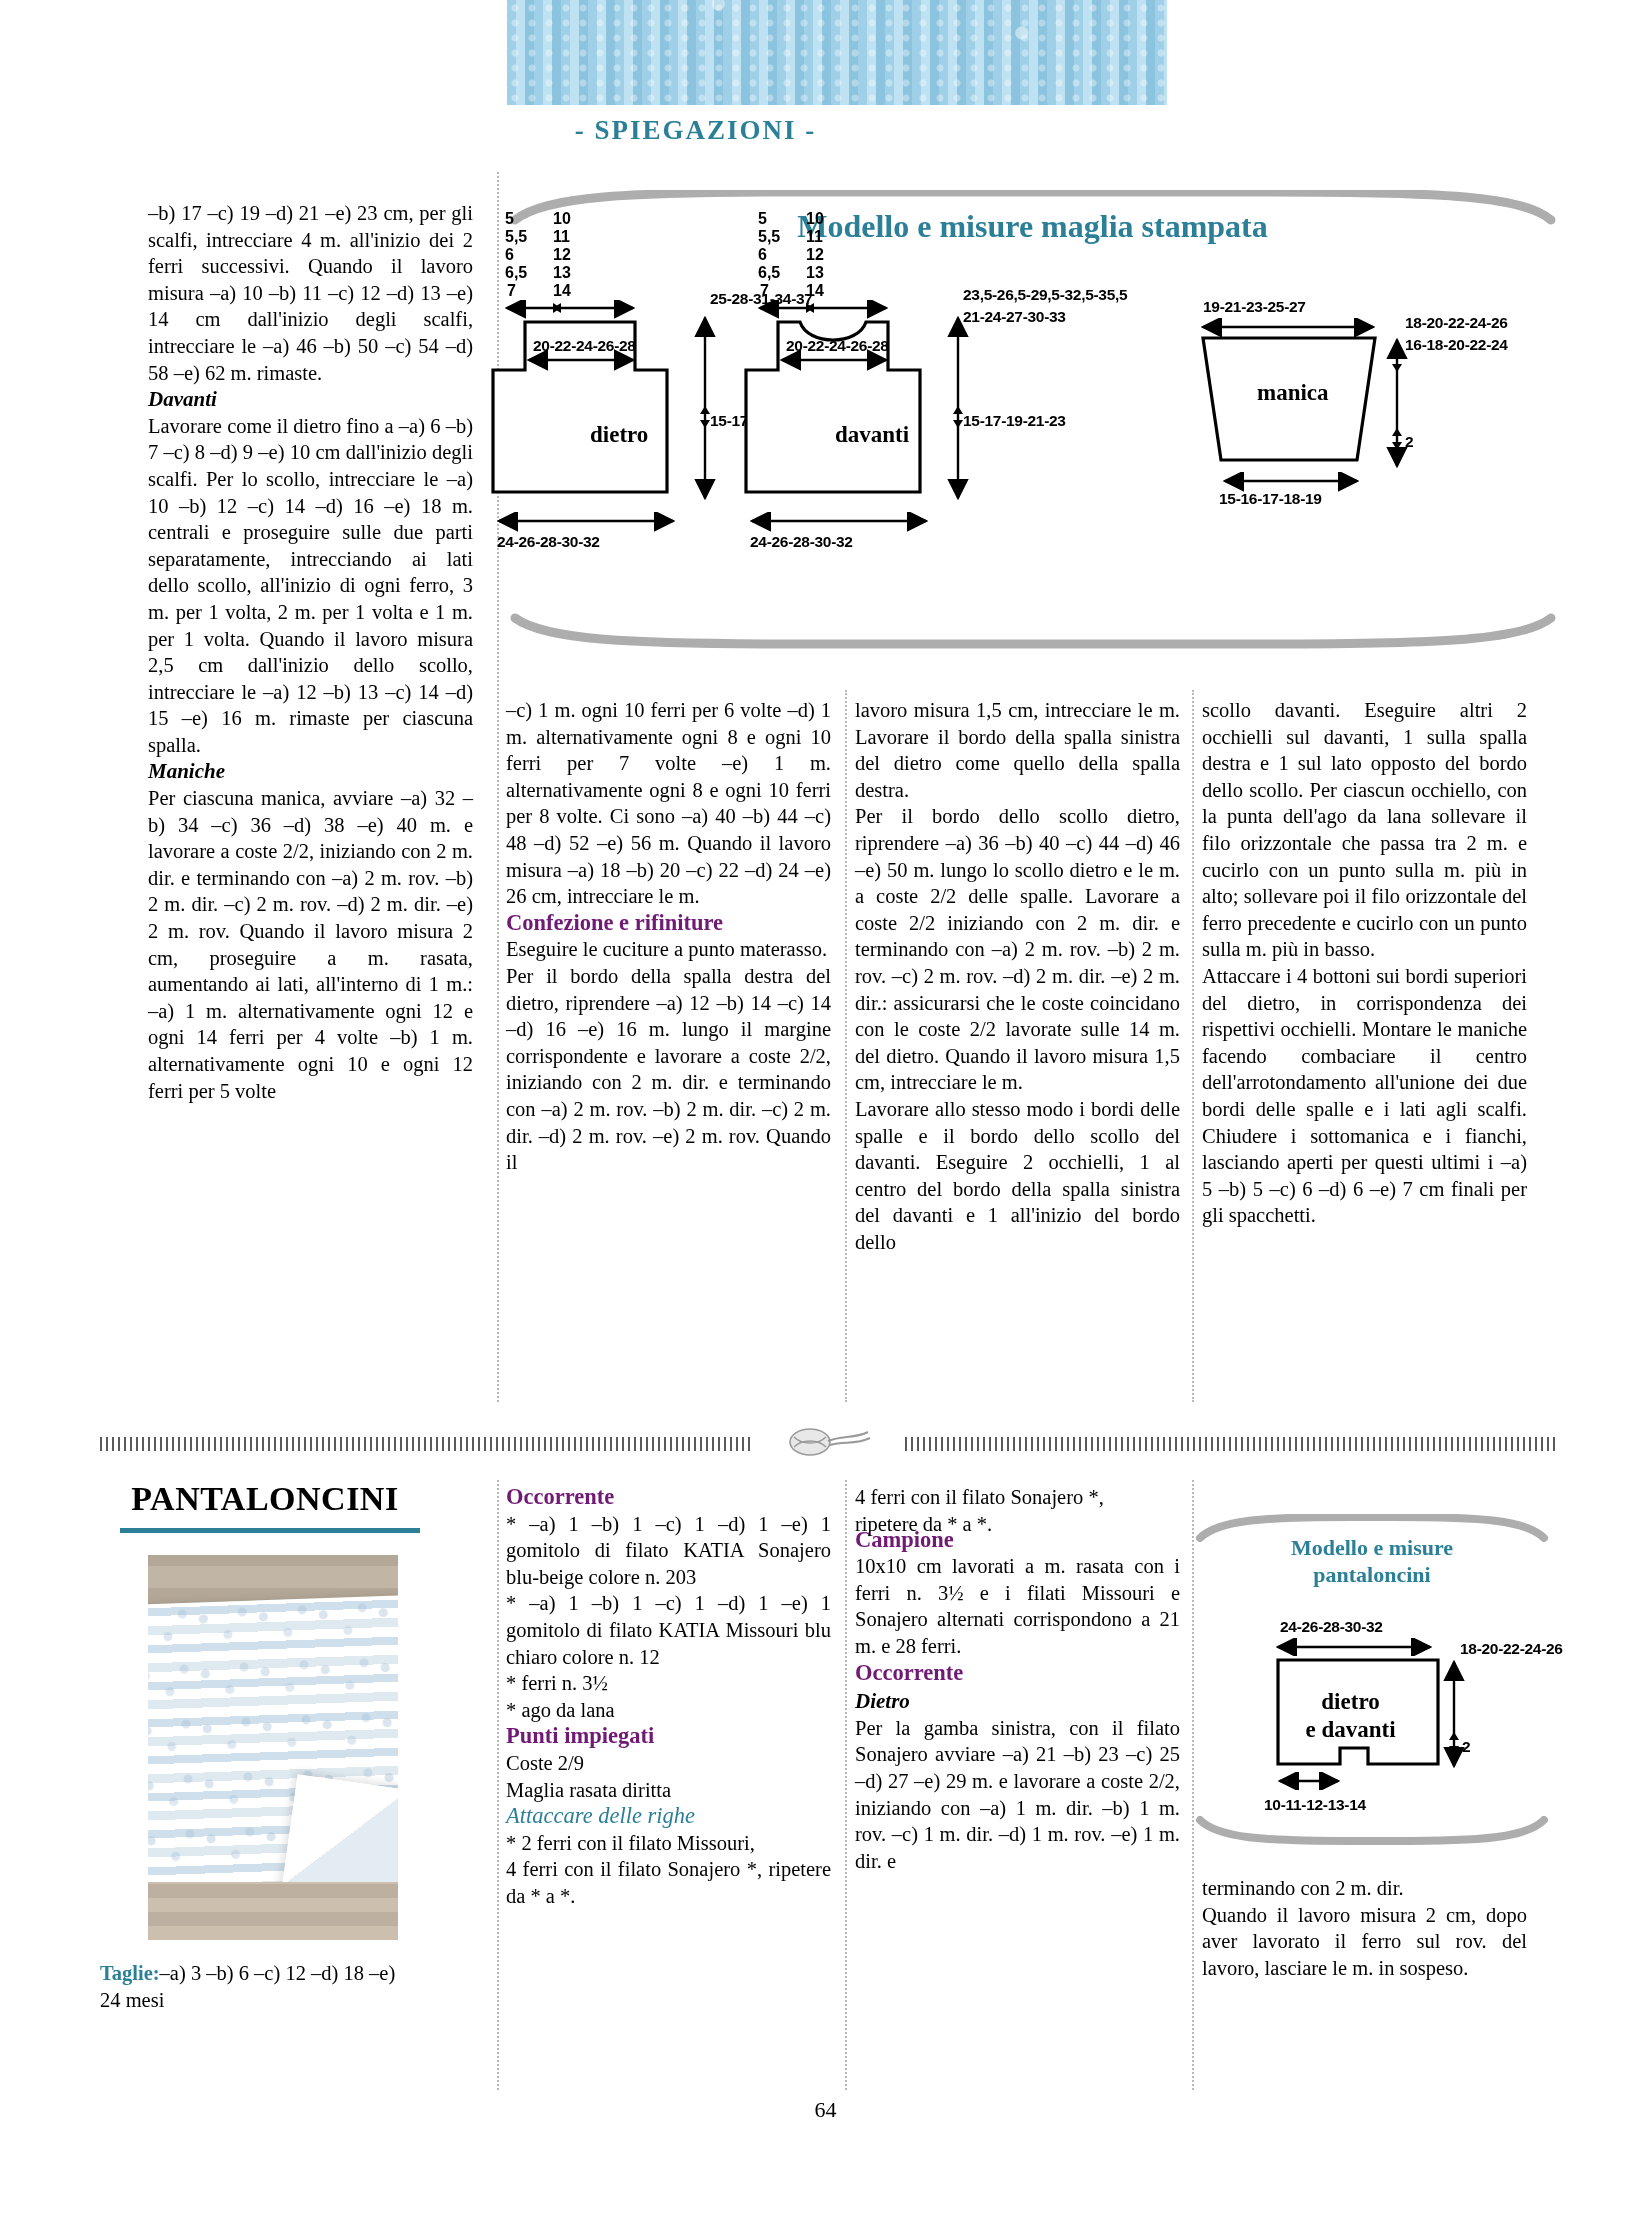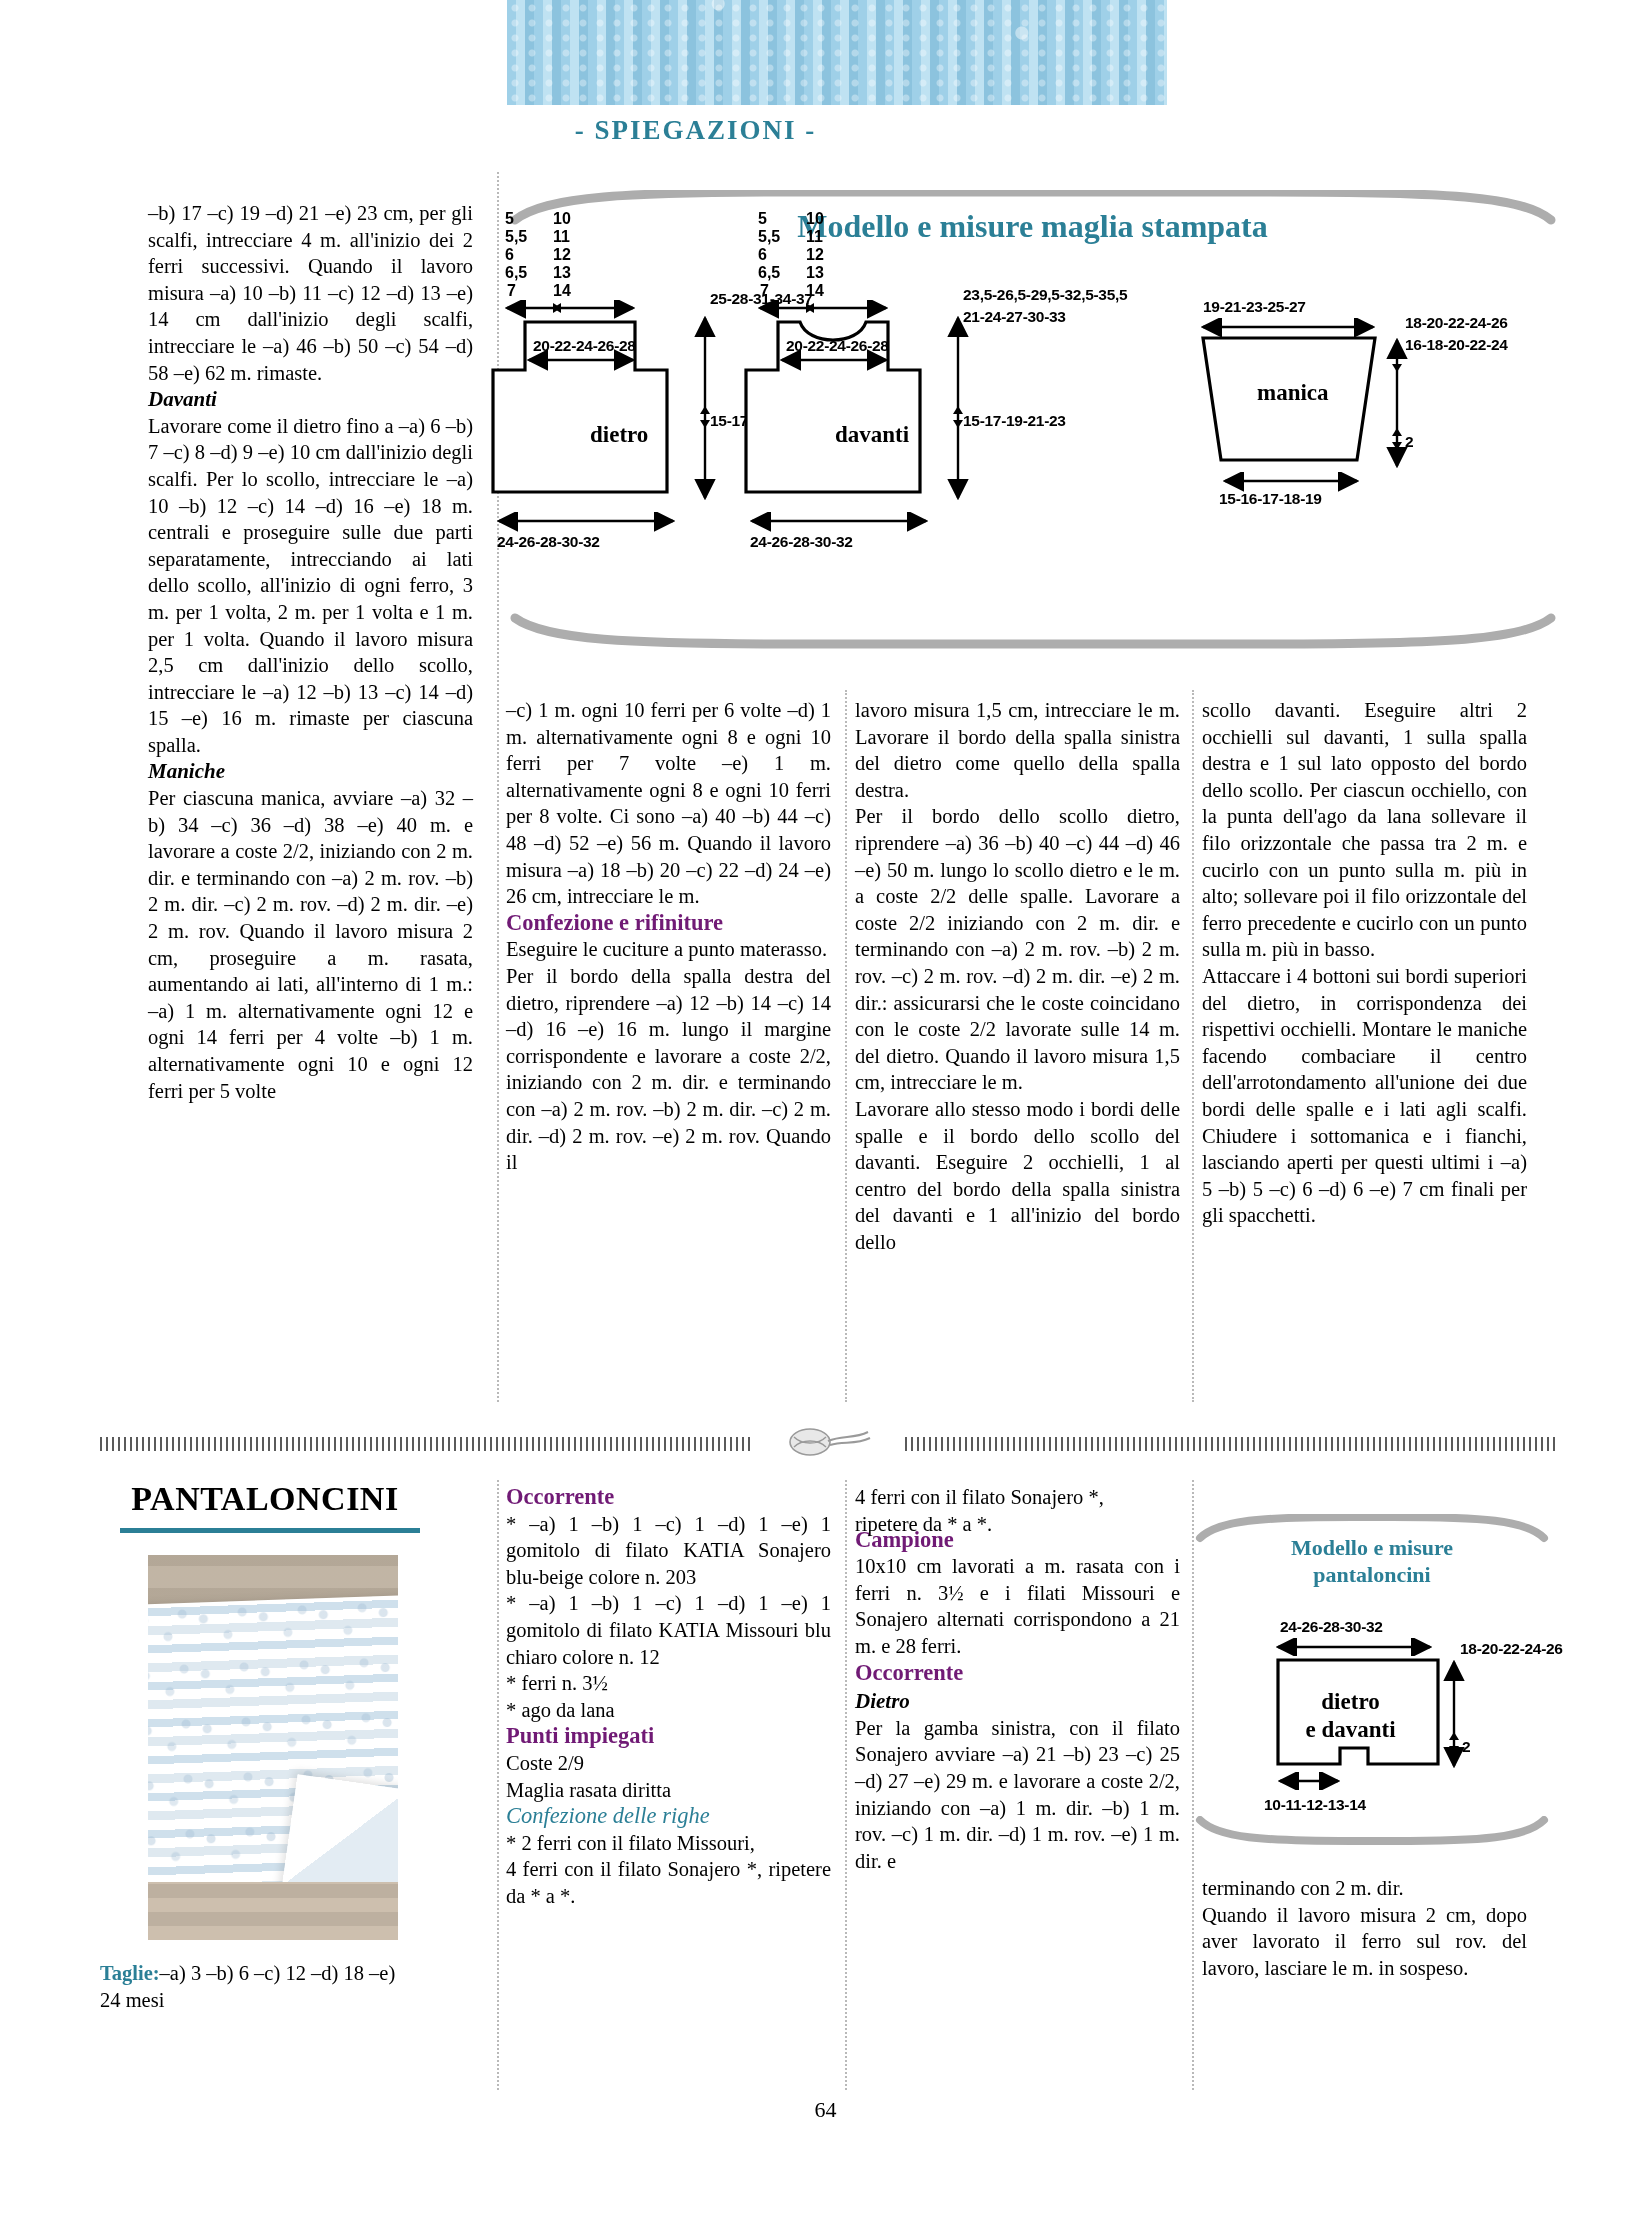--- a/index.html
+++ b/index.html
@@ -320,21 +320,21 @@
 
   <div class="col" style="left:506px;top:1484px;width:325px;">
     <p class="tealhead" style="margin-top:0;">Occorrente</p>
     <p>* –a) 1 –b) 1 –c) 1 –d) 1 –e) 1 gomitolo di filato KATIA Sonajero blu-beige colore n. 203</p>
     <p>* –a) 1 –b) 1 –c) 1 –d) 1 –e) 1 gomitolo di filato KATIA Missouri blu chiaro colore n. 12</p>
     <p>* ferri n. 3½</p>
     <p>* ago da lana</p>
     <p class="tealhead">Punti impiegati</p>
     <p>Coste 2/9</p>
     <p>Maglia rasata diritta</p>
-    <p class="tealhead-i">Confezione delle righe</p>
+    <p class="tealhead-i">Attaccare delle righe</p>
     <p style="white-space:pre-line;">* 2 ferri con il filato Missouri,
 4 ferri con il filato Sonajero *, ripetere da * a *.</p>
   </div>
 
   <div class="col" style="left:855px;top:1484px;width:325px;">
     <p style="visibility:hidden;height:0;overflow:hidden;">* 2 ferri con il filato Missouri,
 4 ferri con il filato Sonajero *, ripetere da * a *.</p>
     <p style="margin:0;">&nbsp;</p>
     <p class="tealhead" style="margin-top:16px;">Campione</p>
     <p>10x10 cm lavorati a m. rasata con i ferri n. 3½ e i filati Missouri e Sonajero alternati corrispondono a 21 m. e 28 ferri.</p>

